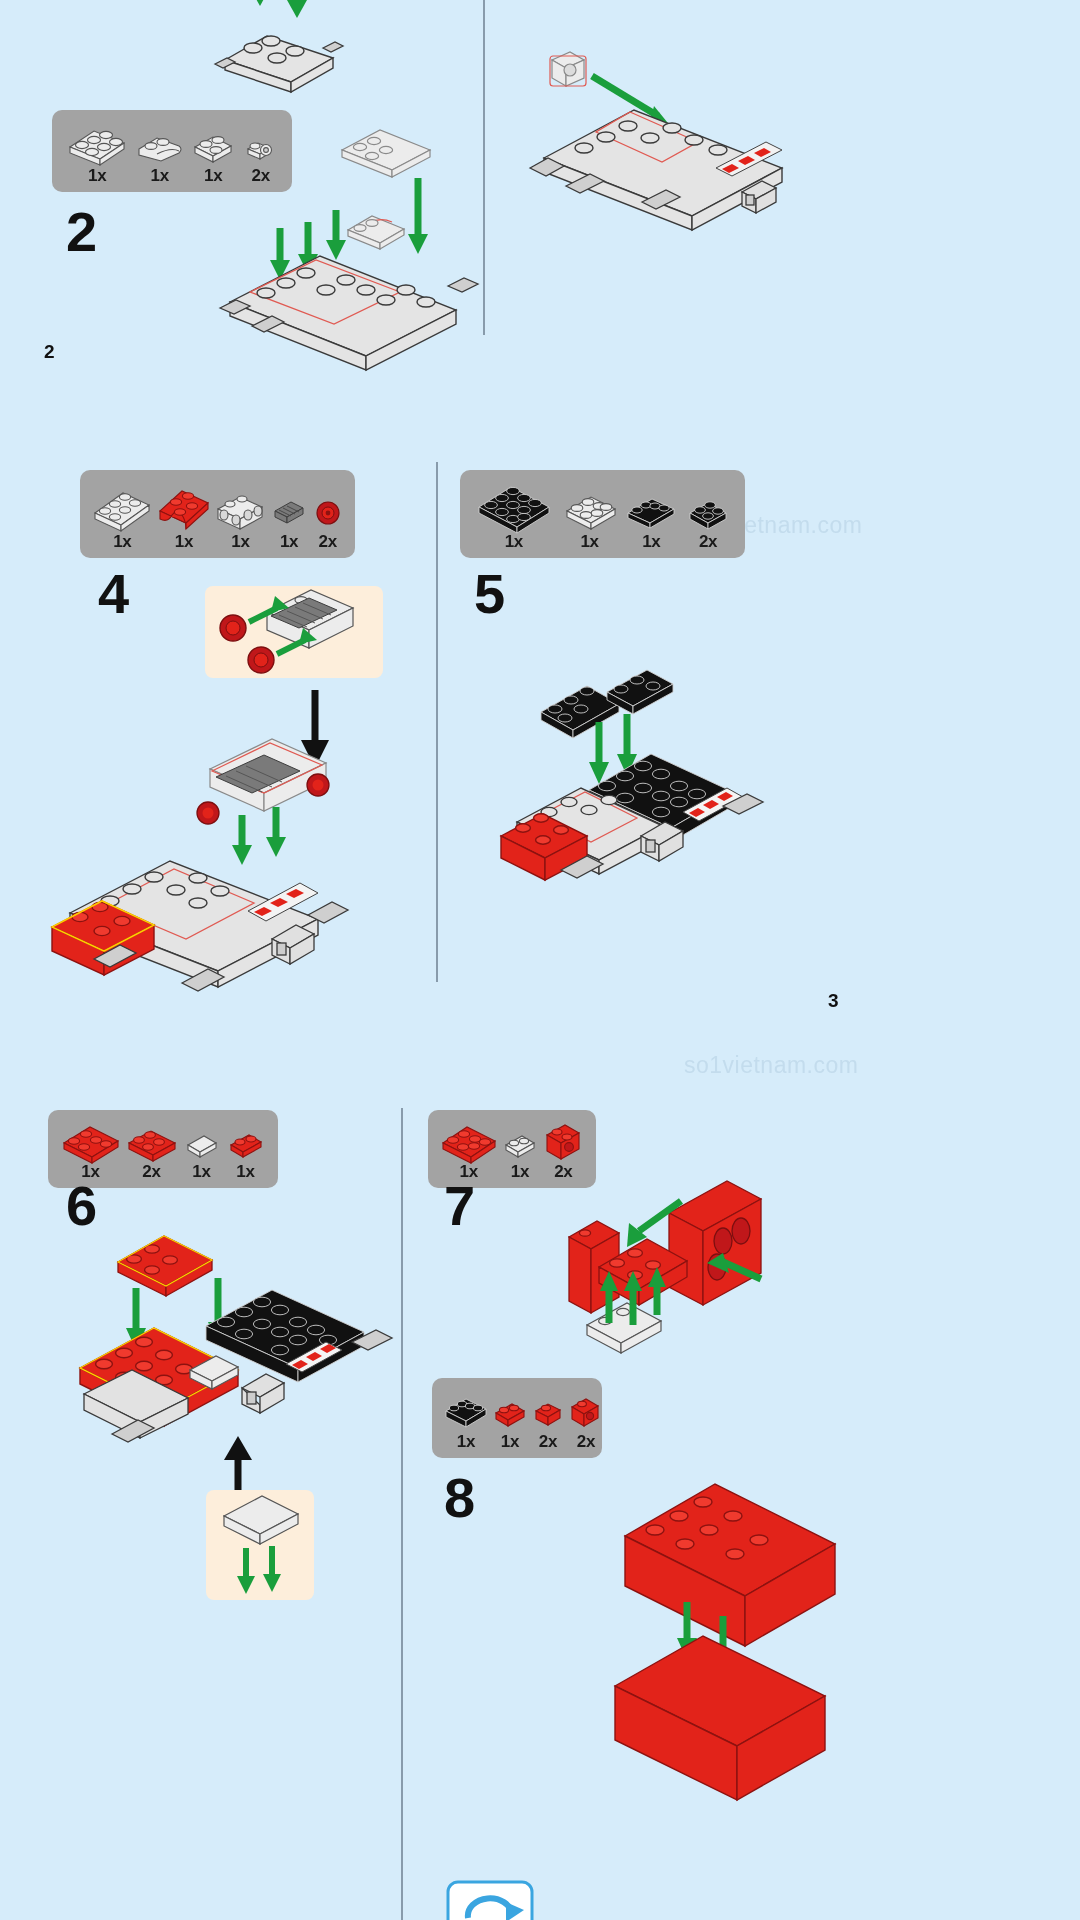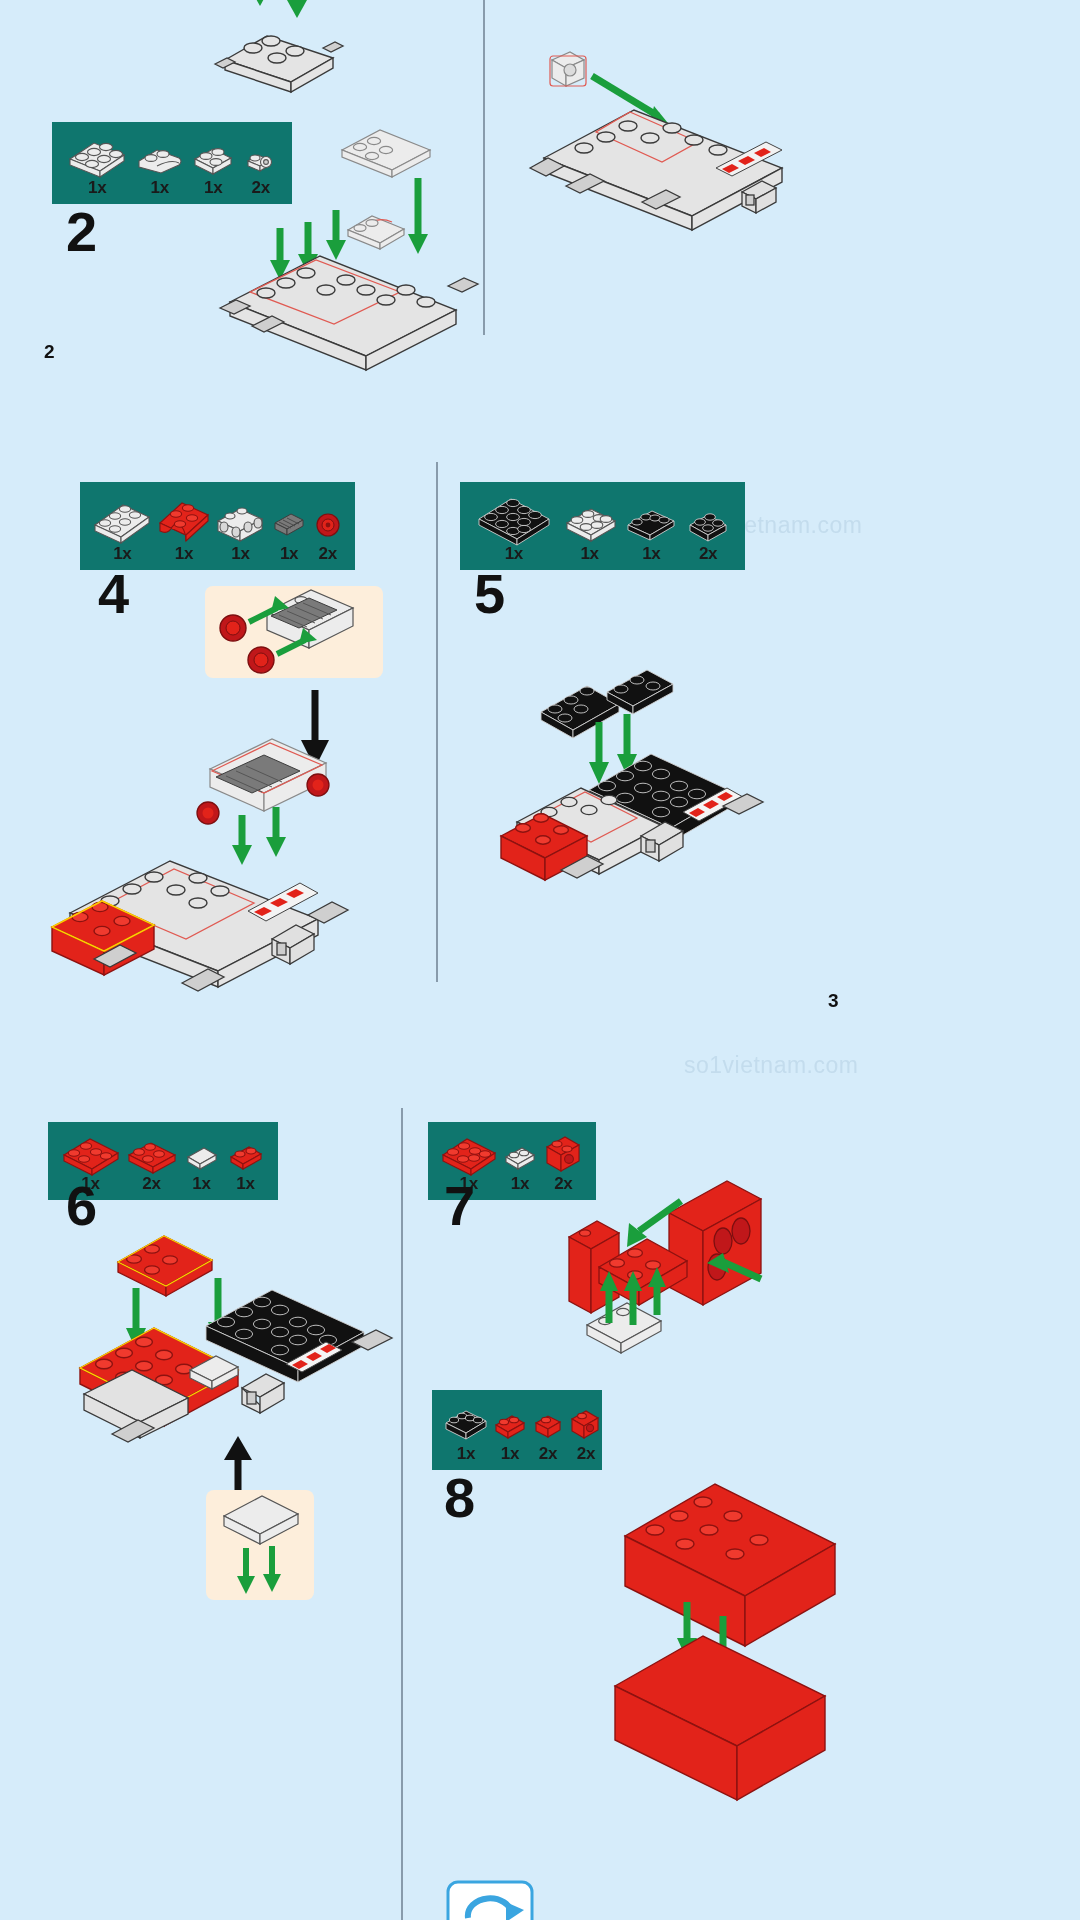--- a/index.html
+++ b/index.html
@@ -11,27 +11,26 @@
     overflow: hidden;
   }
   .page { position: absolute; inset: 0; }
 
   
   .abs { position: absolute; }
 
   
   .bin {
     position: absolute;
-    background: #0f766e;
-    border-radius: 0;
+    background: #a3a3a3;
+    border-radius: 10px;
     display: flex;
     align-items: flex-end;
     justify-content: space-around;
     padding: 8px 10px 6px 10px;
-    margin-top: 12px;
   }
   .part { display: flex; flex-direction: column; align-items: center; justify-content: flex-end; }
   .part .qty {
     font-size: 17px; font-weight: bold; color: #1a1a1a;
     margin-top: 3px; letter-spacing: -0.3px;
   }
   .part .glyph { display: block; }
 
   
   .stepnum {

